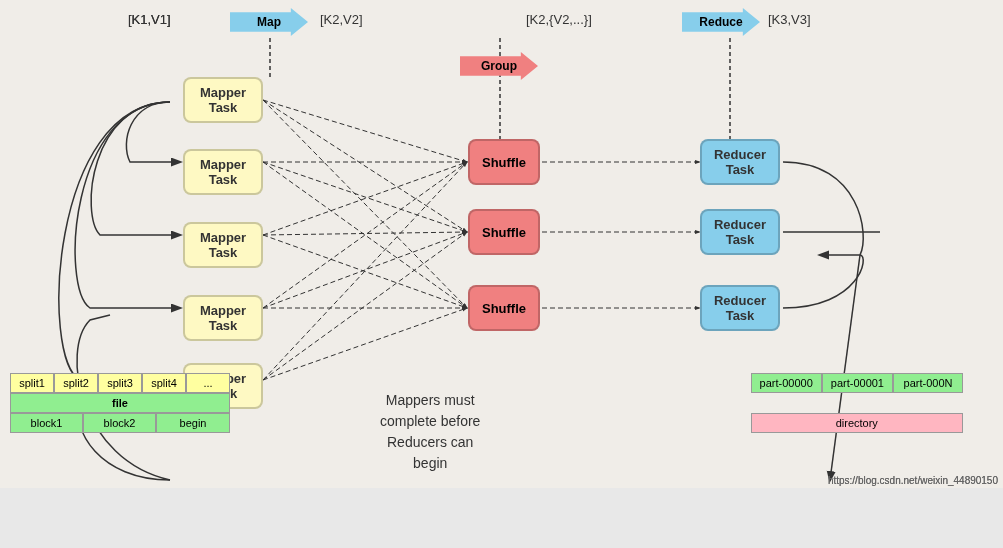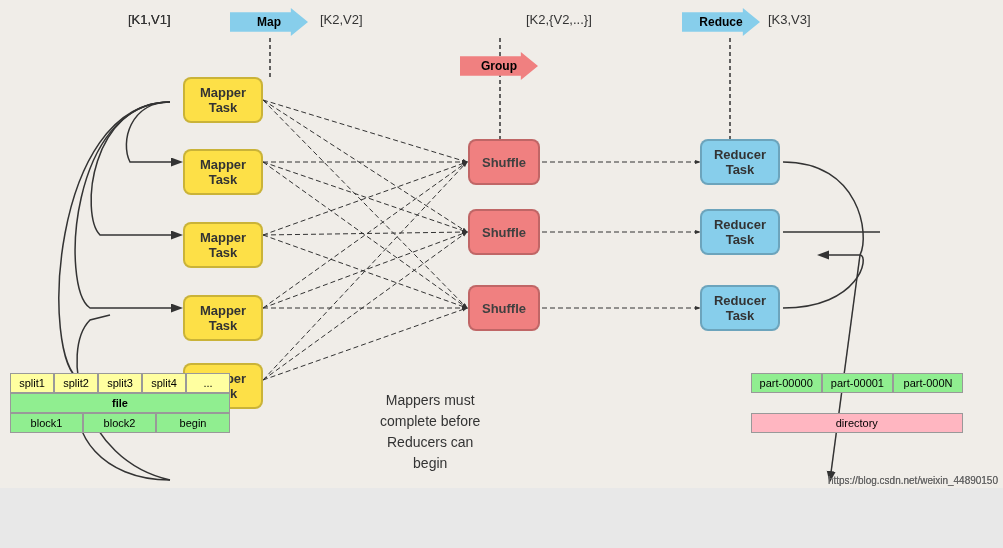--- a/index.html
+++ b/index.html
@@ -31,28 +31,28 @@
       border-radius: 8px;
       display: flex;
       align-items: center;
       justify-content: center;
       text-align: center;
       font-size: 13px;
       font-weight: bold;
       border: 2px solid rgba(0,0,0,0.2);
     }
     .mapper-box {
-      background: #fde047;
+      background: #fef9c3;
       color: #333;
       width: 80px;
       height: 46px;
     }
     .shuffle-box {
       background: #f08080;
-      color: #404040;
+      color: #000000;
       width: 72px;
       height: 46px;
     }
     .reducer-box {
       background: #87ceeb;
       color: #333;
       width: 80px;
       height: 46px;
     }
     

